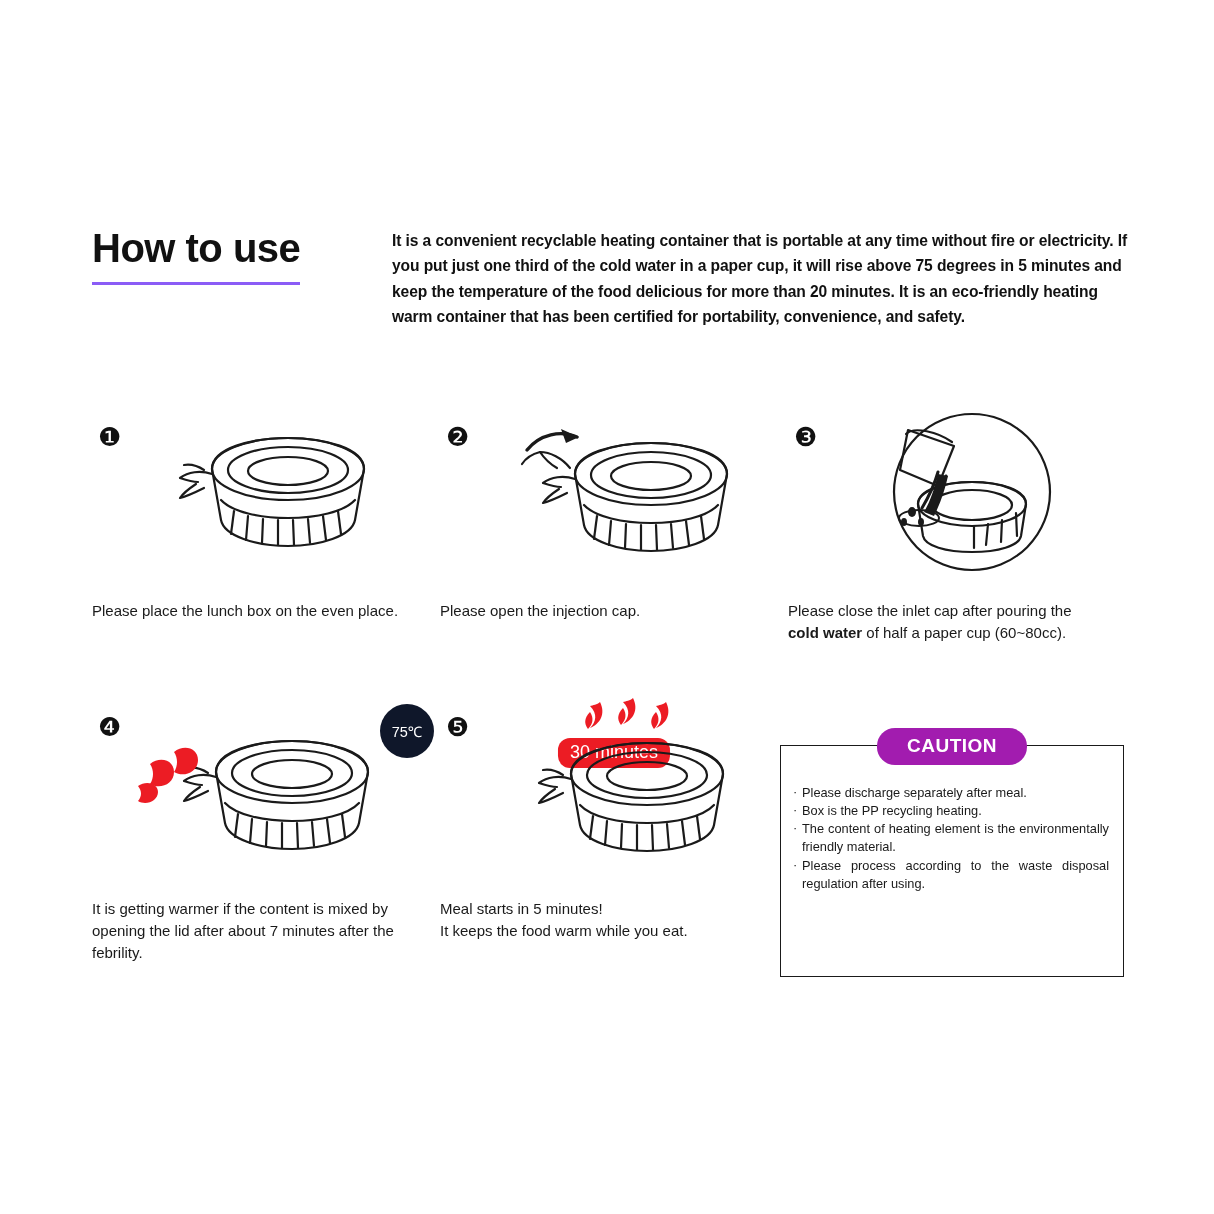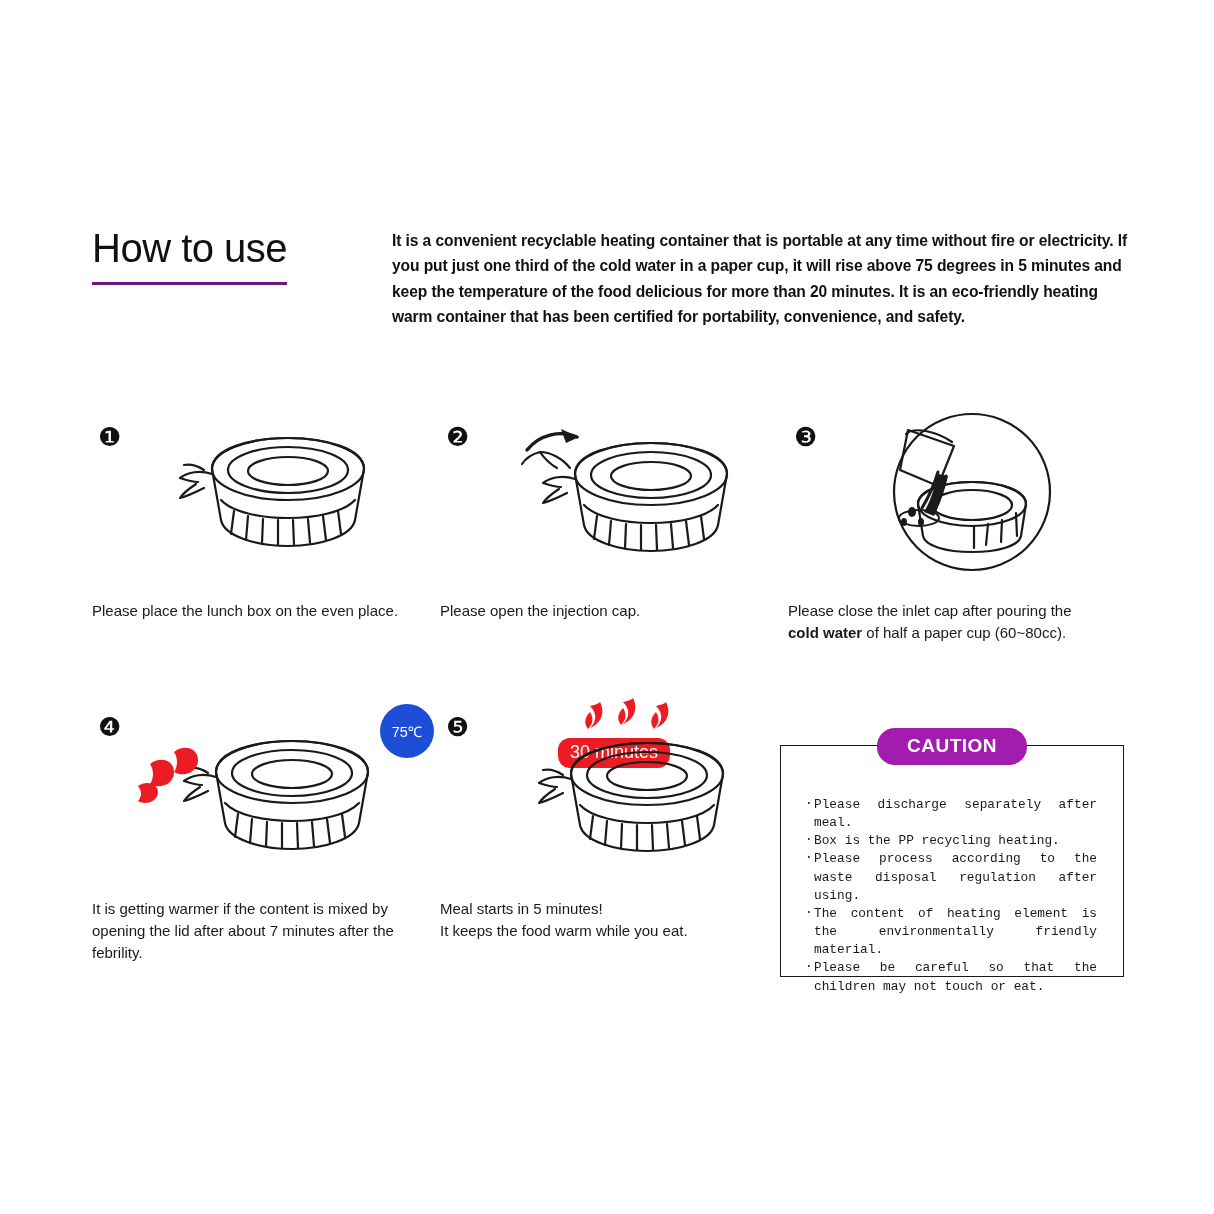--- a/index.html
+++ b/index.html
@@ -31,26 +31,26 @@
     display: flex;
     align-items: flex-start;
   }
   .title-wrap {
     width: 300px;
     flex: 0 0 300px;
     padding-top: 4px;
   }
   .title {
     font-size: 40px;
-    font-weight: normal;
+    font-weight: bold;
     letter-spacing: -0.5px;
     color: #111;
     line-height: 1.1;
     padding-bottom: 12px;
-    border-bottom: 3px solid #701a75;
+    border-bottom: 3px solid #8b5cf6;
     display: inline-block;
   }
   .intro {
     flex: 1;
     font-size: 15.6px;
     font-weight: bold;
     line-height: 1.62;
     color: #111;
     letter-spacing: -0.1px;
     padding-top: 6px;
@@ -125,24 +125,23 @@
     background: #a21caf;
     color: #fff;
     font-size: 19px;
     font-weight: bold;
     padding: 7px 30px 8px 30px;
     border-radius: 18px;
     letter-spacing: 0.5px;
     white-space: nowrap;
   }
   .caution-list {
-    margin: 12px;
+    margin: 0;
     padding: 38px 14px 0 12px;
     list-style: none;
-    font-family: Liberation Mono, monospace;
   }
   .caution-list li {
     font-size: 12.8px;
     line-height: 1.42;
     color: #1a1a1a;
     margin-bottom: 0;
     padding-left: 9px;
     position: relative;
     text-align: justify;
   }
@@ -154,21 +153,21 @@
   }
 
   
   .badge-temp {
     position: absolute;
     right: 6px;
     top: 2px;
     width: 54px;
     height: 54px;
     border-radius: 50%;
-    background: #1d4ed8;
+    background: #0f172a;
     color: #fff;
     font-size: 14.5px;
     display: flex;
     align-items: center;
     justify-content: center;
     font-family: "Liberation Sans", sans-serif;
   }
   .badge-time {
     position: absolute;
     left: 50%;
@@ -384,19 +383,18 @@
 
       <div class="cell c3"></div>
     </div>
   </div>
 
   <div class="caution-box">
     <div class="caution-title">CAUTION</div>
     <ul class="caution-list">
       <li>Please discharge separately after meal.</li>
       <li>Box is the PP recycling heating.</li>
+      <li>The content of heating element is the environmentally friendly material.</li>
       <li>Please process according to the waste disposal regulation after using.</li>
-      <li>The content of heating element is the environmentally friendly material.</li>
-      <li>Please be careful so that the children may not touch or eat.</li>
     </ul>
   </div>
 
 </div>
 
 </body></html>

